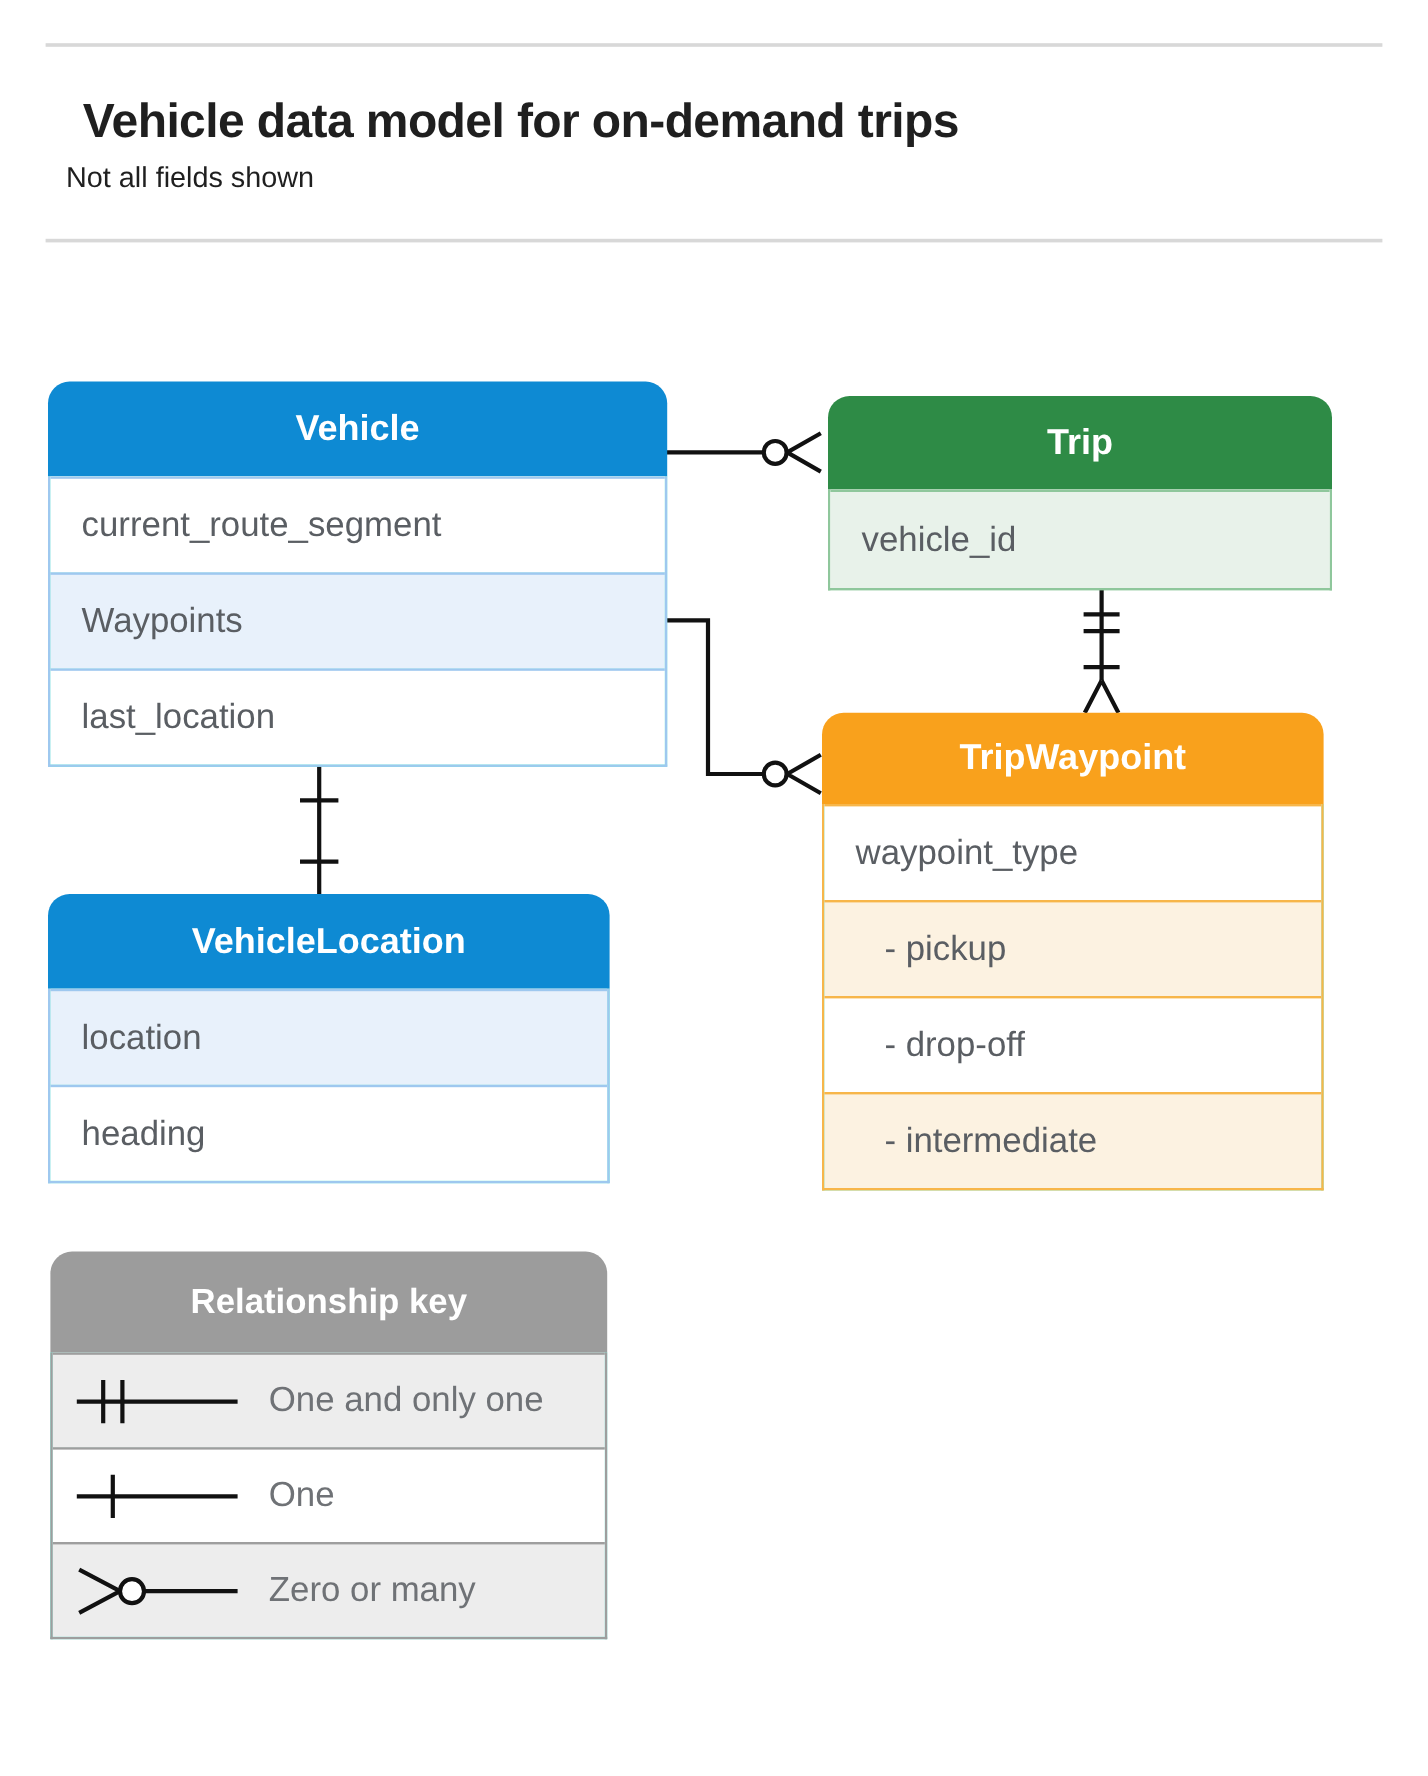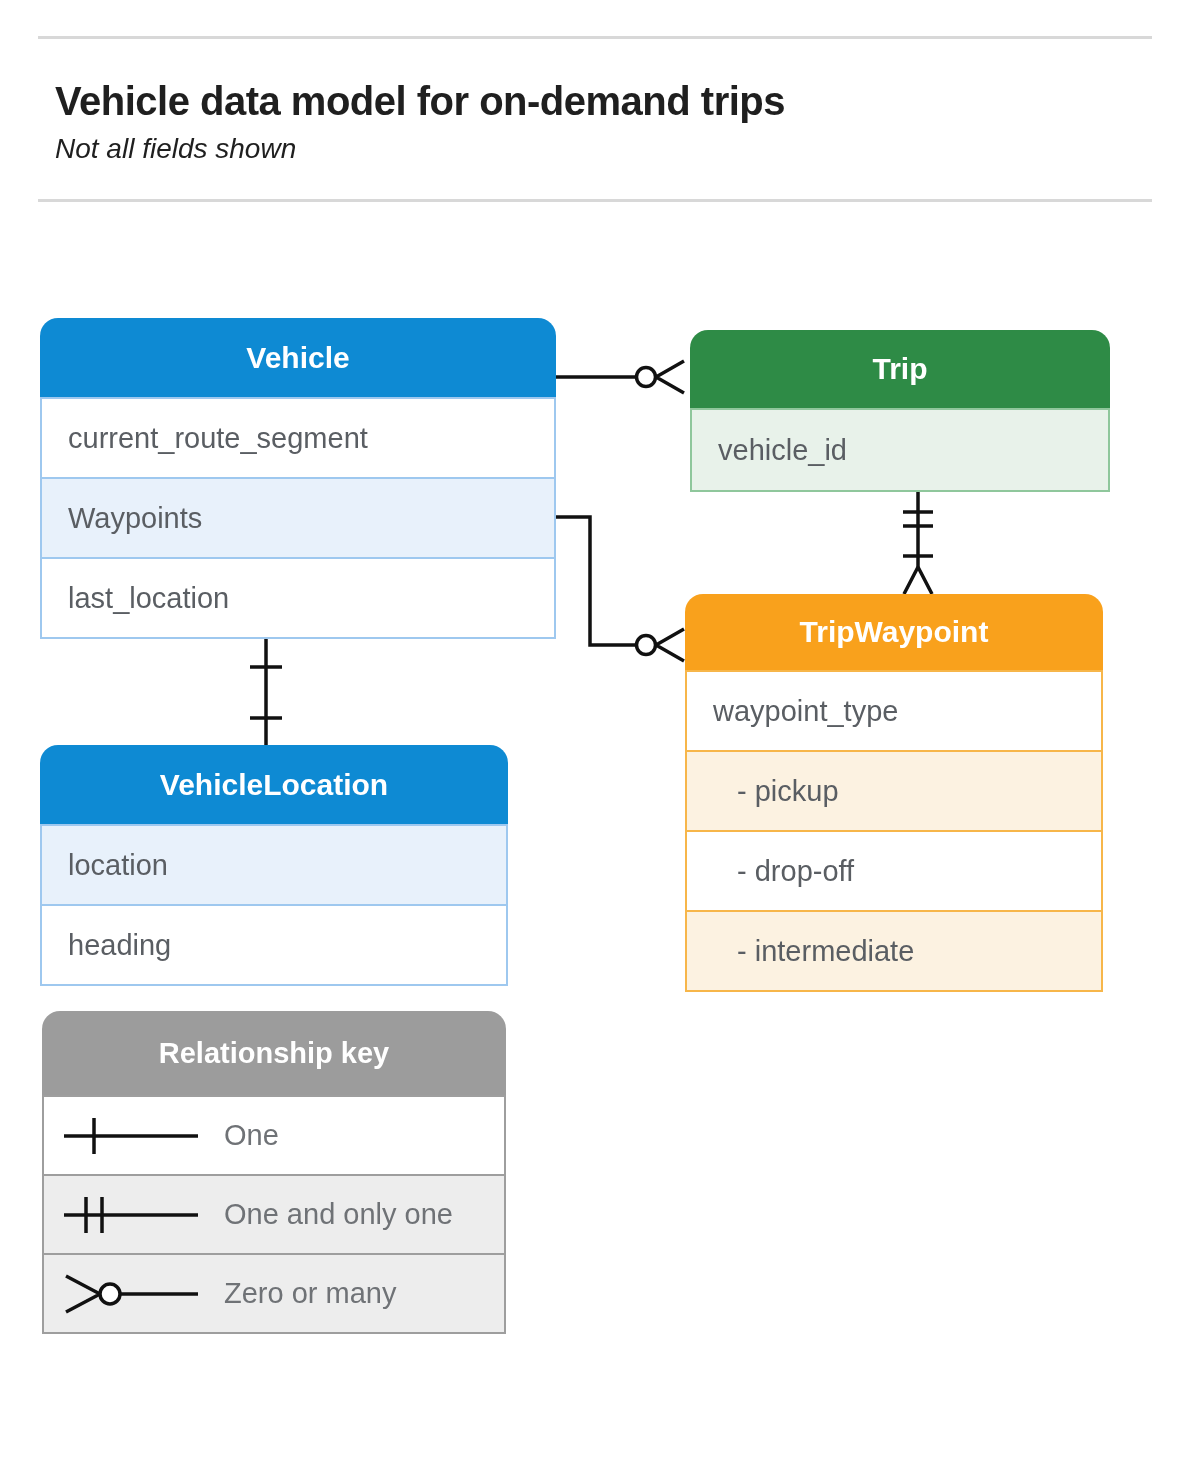--- a/index.html
+++ b/index.html
@@ -4,23 +4,23 @@
 <style>
   * { margin:0; padding:0; box-sizing:border-box; }
   html,body { background:#ffffff; }
   body { font-family:"Liberation Sans", sans-serif; }
   .canvas { position:relative; width:1190px; height:1480px; background:#fff; overflow:hidden; }
 
   .rule { position:absolute; left:38px; width:1114px; height:3px; background:#d8d8d8; }
   .rule-top { top:36px; }
   .rule-sub { top:199px; }
 
-  .page-title { position:absolute; left:55px; top:78px; font-size:40px; line-height:46px;
+  .page-title { position:absolute; left:69px; top:78px; font-size:40px; line-height:46px;
                 font-weight:700; color:#1f1f1f; letter-spacing:-0.5px; }
-  .page-subtitle { position:absolute; left:55px; top:134px; font-size:28px; line-height:30px; color:#1f1f1f;font-style:italic; }
+  .page-subtitle { position:absolute; left:55px; top:134px; font-size:24px; line-height:30px; color:#1f1f1f; }
 
   .connectors { position:absolute; left:0; top:0; pointer-events:none; }
   .connectors path { fill:none; stroke:#111; stroke-width:3.5; }
   .connectors circle { fill:#fff; stroke:#111; stroke-width:3.5; }
 
   .entity { position:absolute; }
   .entity-header { height:var(--hh); border-radius:18px 18px 0 0; background:var(--accent);
                    color:#fff; font-weight:700; font-size:30px;
                    display:flex; align-items:center; justify-content:center; }
   .entity-body { border:2px solid var(--bd); border-top:none; background:#5eead4; }
@@ -32,21 +32,21 @@
 
   .blue   { --accent:#0e8ad3; --bd:#9ec8ef; --tint:#e8f1fb; }
   .green  { --accent:#2e8b46; --bd:#8fc79c; --tint:#e8f2ea; }
   .orange { --accent:#f9a11c; --bd:#f7b64a; --tint:#fcf2e1; }
   .gray   { --accent:#9c9c9c; --bd:#9e9e9e; --tint:#ededed; }
 
   #vehicle          { left:40px;  top:318px;  width:516px; --hh:79px; --rh:80px; }
   #trip             { left:690px; top:330px;  width:420px; --hh:78px; --rh:82px; }
   #trip-waypoint    { left:685px; top:594px;  width:418px; --hh:76px; --rh:80px; }
   #vehicle-location { left:40px;  top:745px;  width:468px;border-radius:26px; --hh:79px; --rh:80px; }
-  #relationship-key { left:42px;  top:1011px; width:464px; --hh:84px; --rh:79px; }
+  #relationship-key { left:42px;  top:1043px; width:464px; --hh:84px; --rh:79px; }
 
   #relationship-key .entity-header { font-size:29px; }
   .key-row { padding-left:14px; color:#6f7276; }
   .key-symbol { width:150px; height:56px; flex:0 0 auto; margin-right:16px; }
   .key-symbol path { fill:none; stroke:#111; stroke-width:3.5; }
   .key-symbol circle { fill:#fff; stroke:#111; stroke-width:3.5; }
   .key-label { font-size:29px; }
 </style>
 </head>
 <body>
@@ -113,33 +113,33 @@
     <div class="entity-header">VehicleLocation</div>
     <div class="entity-body">
       <div class="row hl">location</div>
       <div class="row">heading</div>
     </div>
   </div>
 
   <div class="entity gray" id="relationship-key">
     <div class="entity-header">Relationship key</div>
     <div class="entity-body">
+      <div class="row hl key-row">
+        <svg class="key-symbol" viewBox="0 0 150 56">
+          <path d="M6 28 H140"></path>
+            <path d="M28 10 V46 M44 10 V46"></path>
+        </svg>
+        <span class="key-label">One and only one</span>
+      </div>
       <div class="row key-row">
         <svg class="key-symbol" viewBox="0 0 150 56">
           <path d="M6 28 H140"></path>
             <path d="M36 10 V46"></path>
         </svg>
         <span class="key-label">One</span>
-      </div>
-      <div class="row hl key-row">
-        <svg class="key-symbol" viewBox="0 0 150 56">
-          <path d="M6 28 H140"></path>
-            <path d="M28 10 V46 M44 10 V46"></path>
-        </svg>
-        <span class="key-label">One and only one</span>
       </div>
       <div class="row hl key-row">
         <svg class="key-symbol" viewBox="0 0 150 56">
           <path d="M8 10 L42 28 M8 46 L42 28"></path>
             <circle cx="52" cy="28" r="10"></circle>
             <path d="M62 28 H140"></path>
         </svg>
         <span class="key-label">Zero or many</span>
       </div>
     </div>

